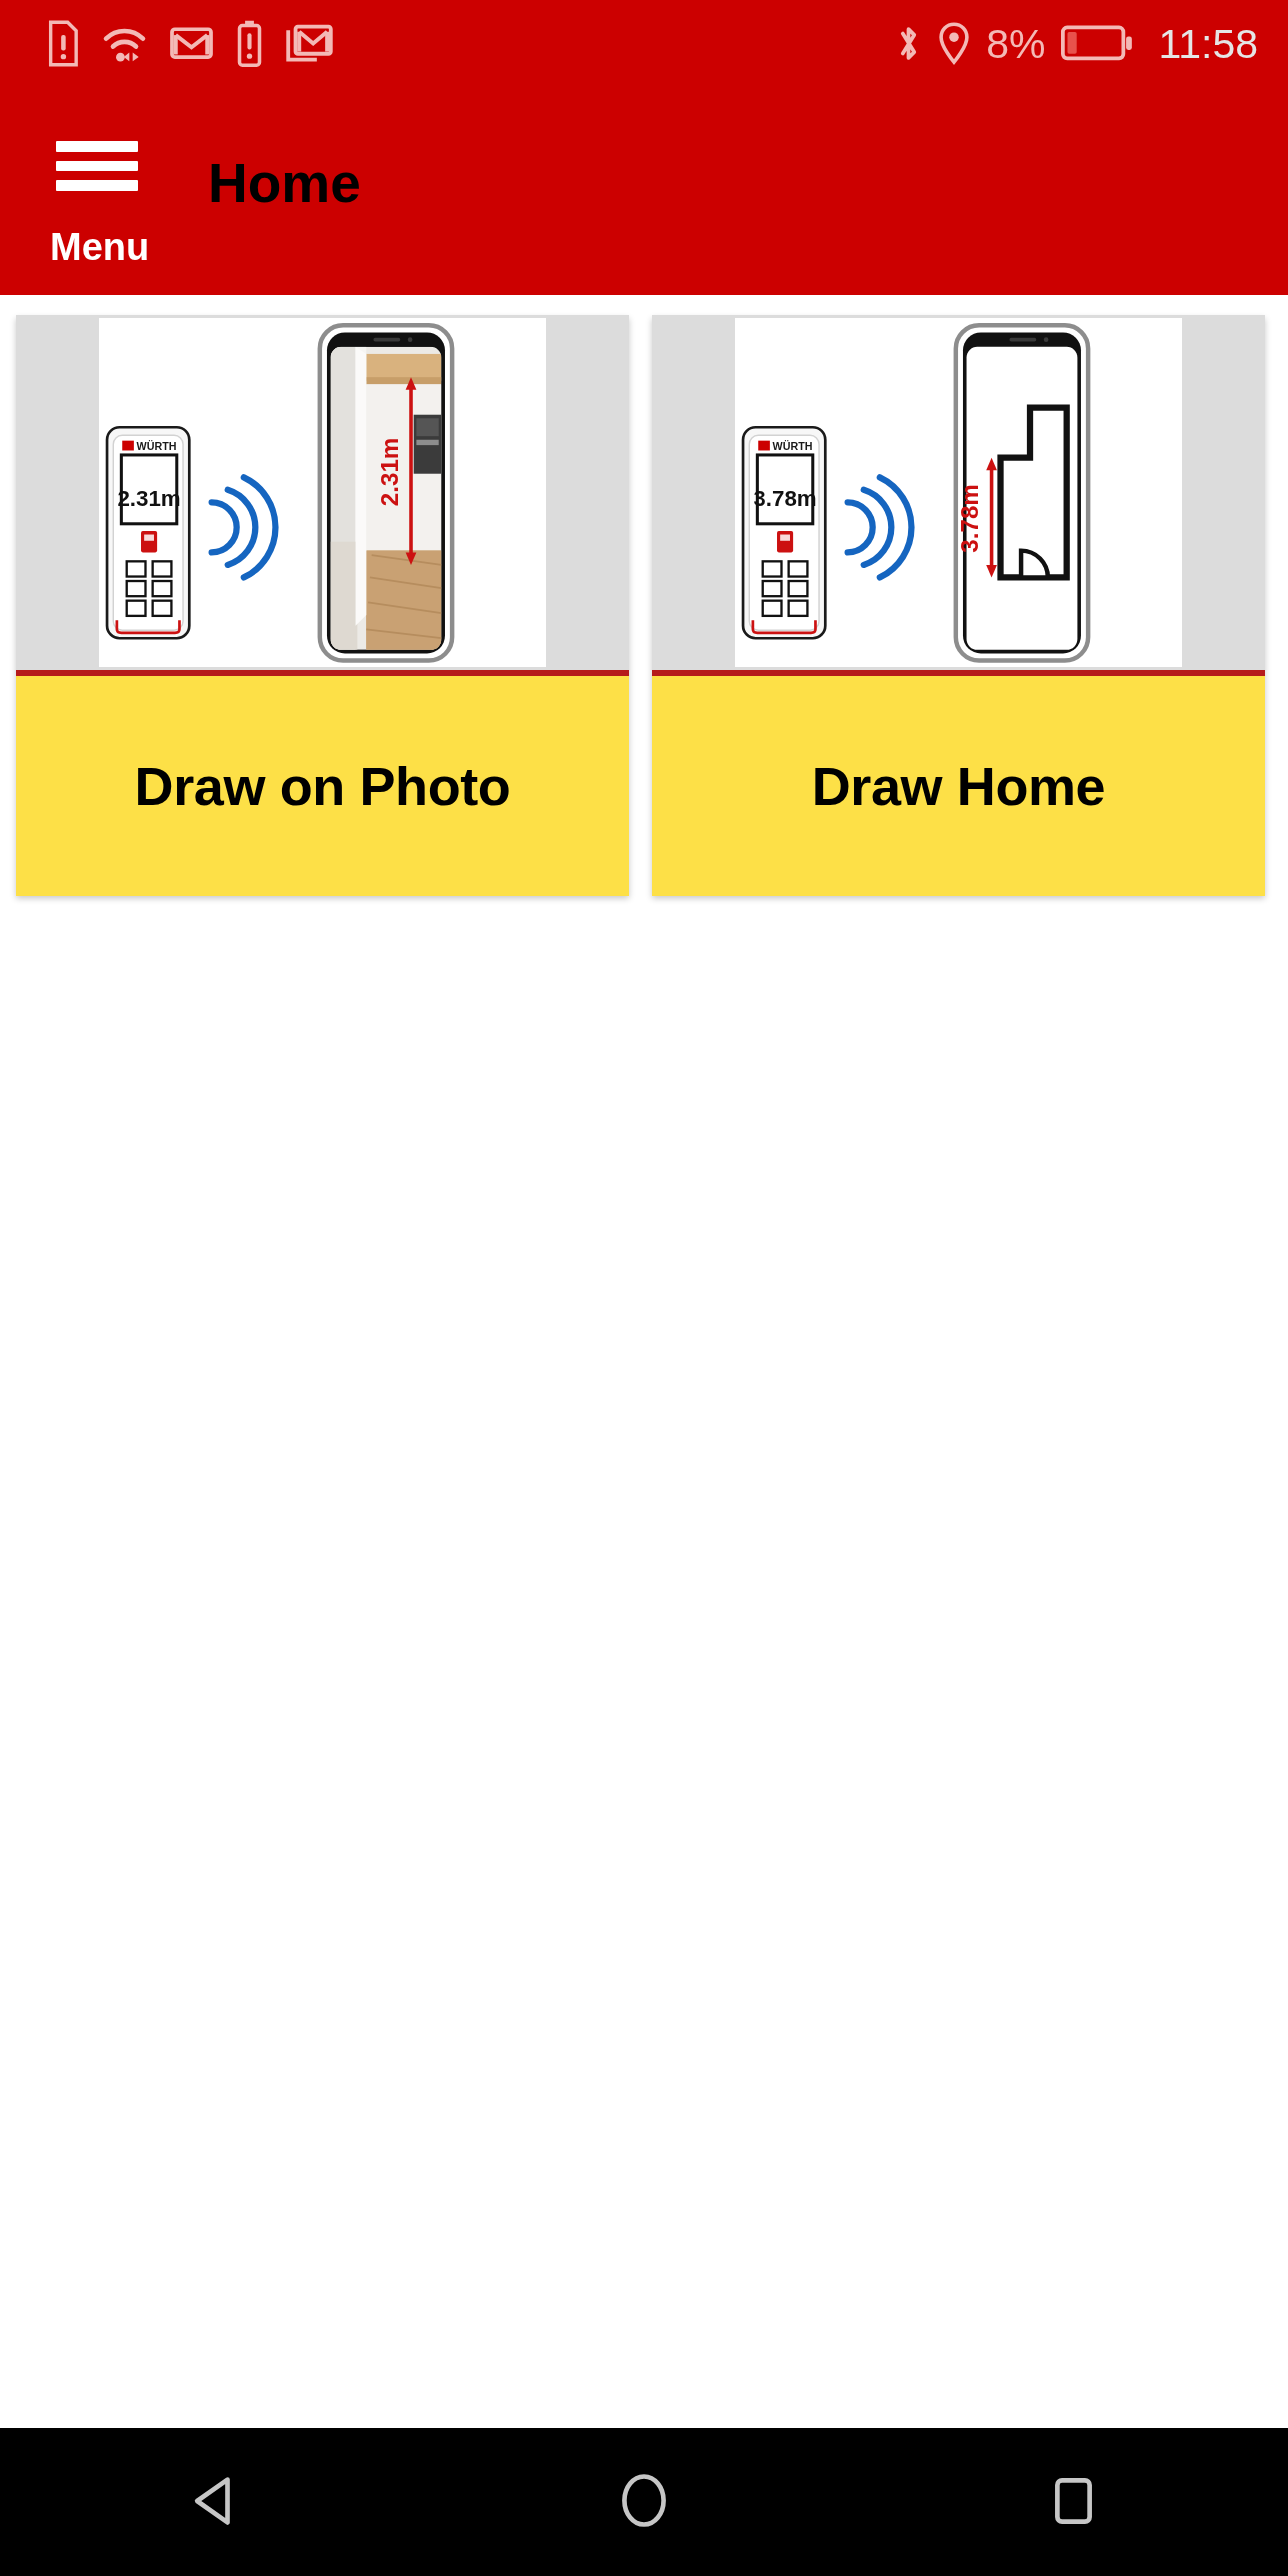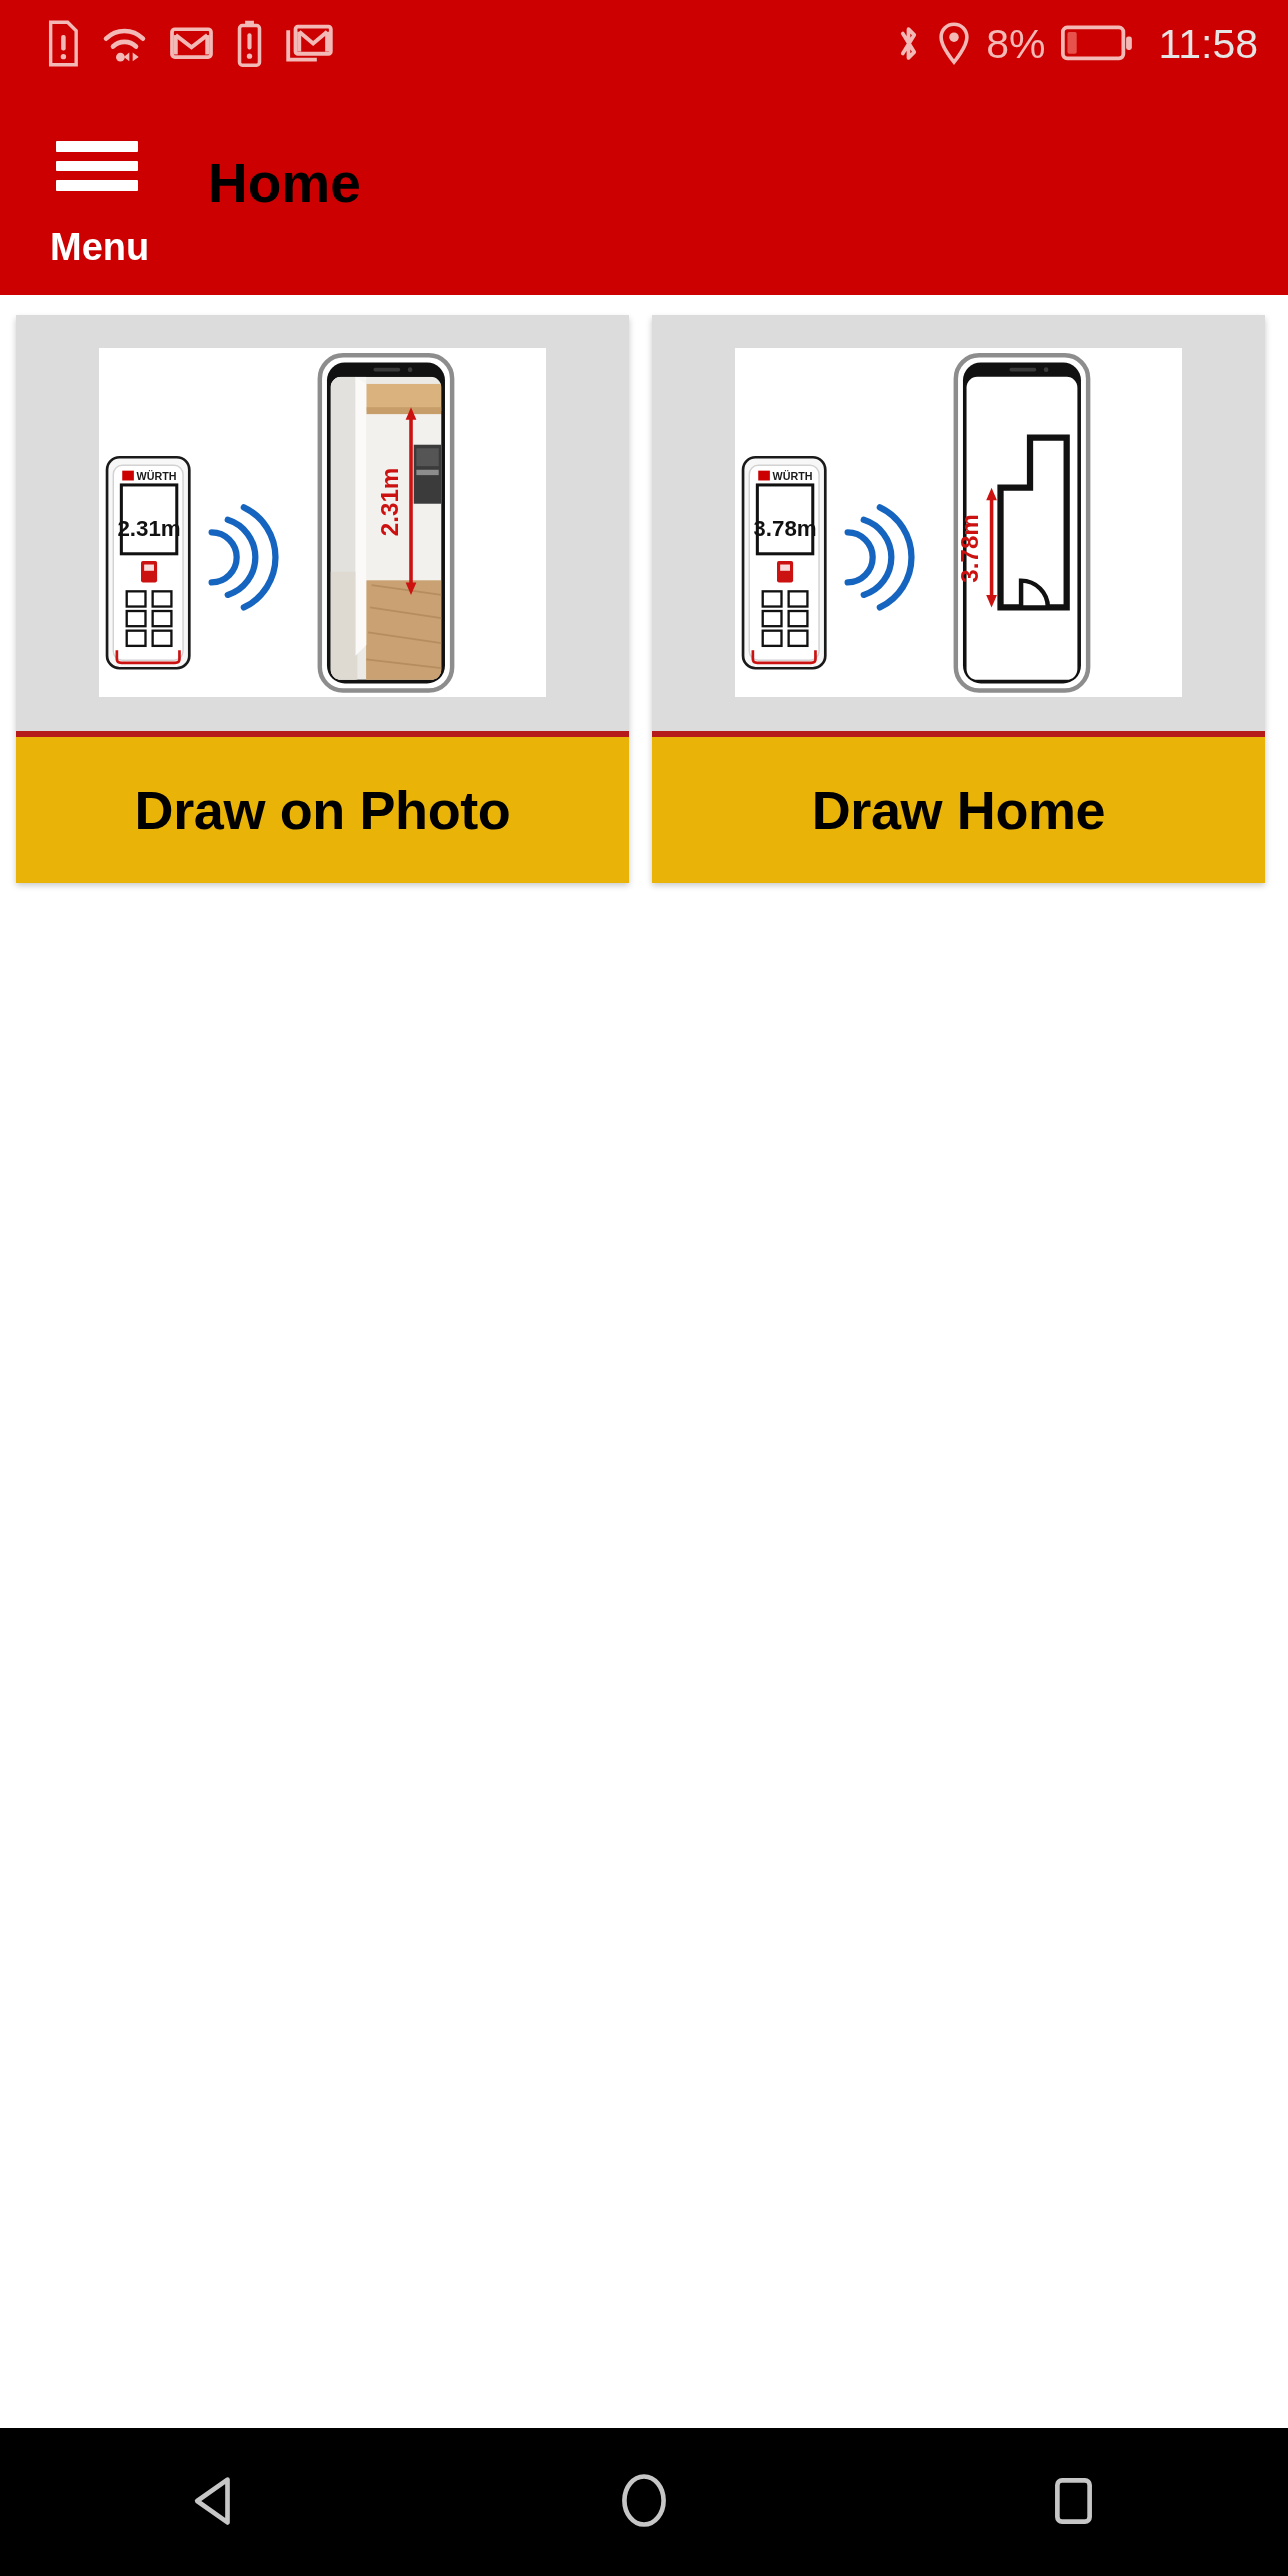--- a/index.html
+++ b/index.html
@@ -65,27 +65,27 @@
     width:613px; margin:0 0 43px 0;
     background:#dcdcdc;
     box-shadow:0 2.7px 6.3px rgba(0,0,0,0.22);
     cursor:pointer;
     display:flex; flex-direction:column;
   }
   .card.left{ margin-left:16px; margin-right:23px; }
   .card.right{ margin-right:16px; }
 
   .card-img{
-    height:416px; background:#dcdcdc;
+    height:355px; background:#dcdcdc;
     display:flex; align-items:center; justify-content:center;
     position:relative;
   }
   .card-sep{ height:6.3px; background:#b61b1b; }
   .card-label{
-    height:146px; background:#eab308;
+    height:220px; background:#fde047;
     display:flex; align-items:center; justify-content:center;
   }
   .card-label span{
     color:#000000; font-size:54px; font-weight:700; line-height:1;
     letter-spacing:-0.4px;
   }
 
   .thumb{ background:#ffffff; display:block; }
 
   

